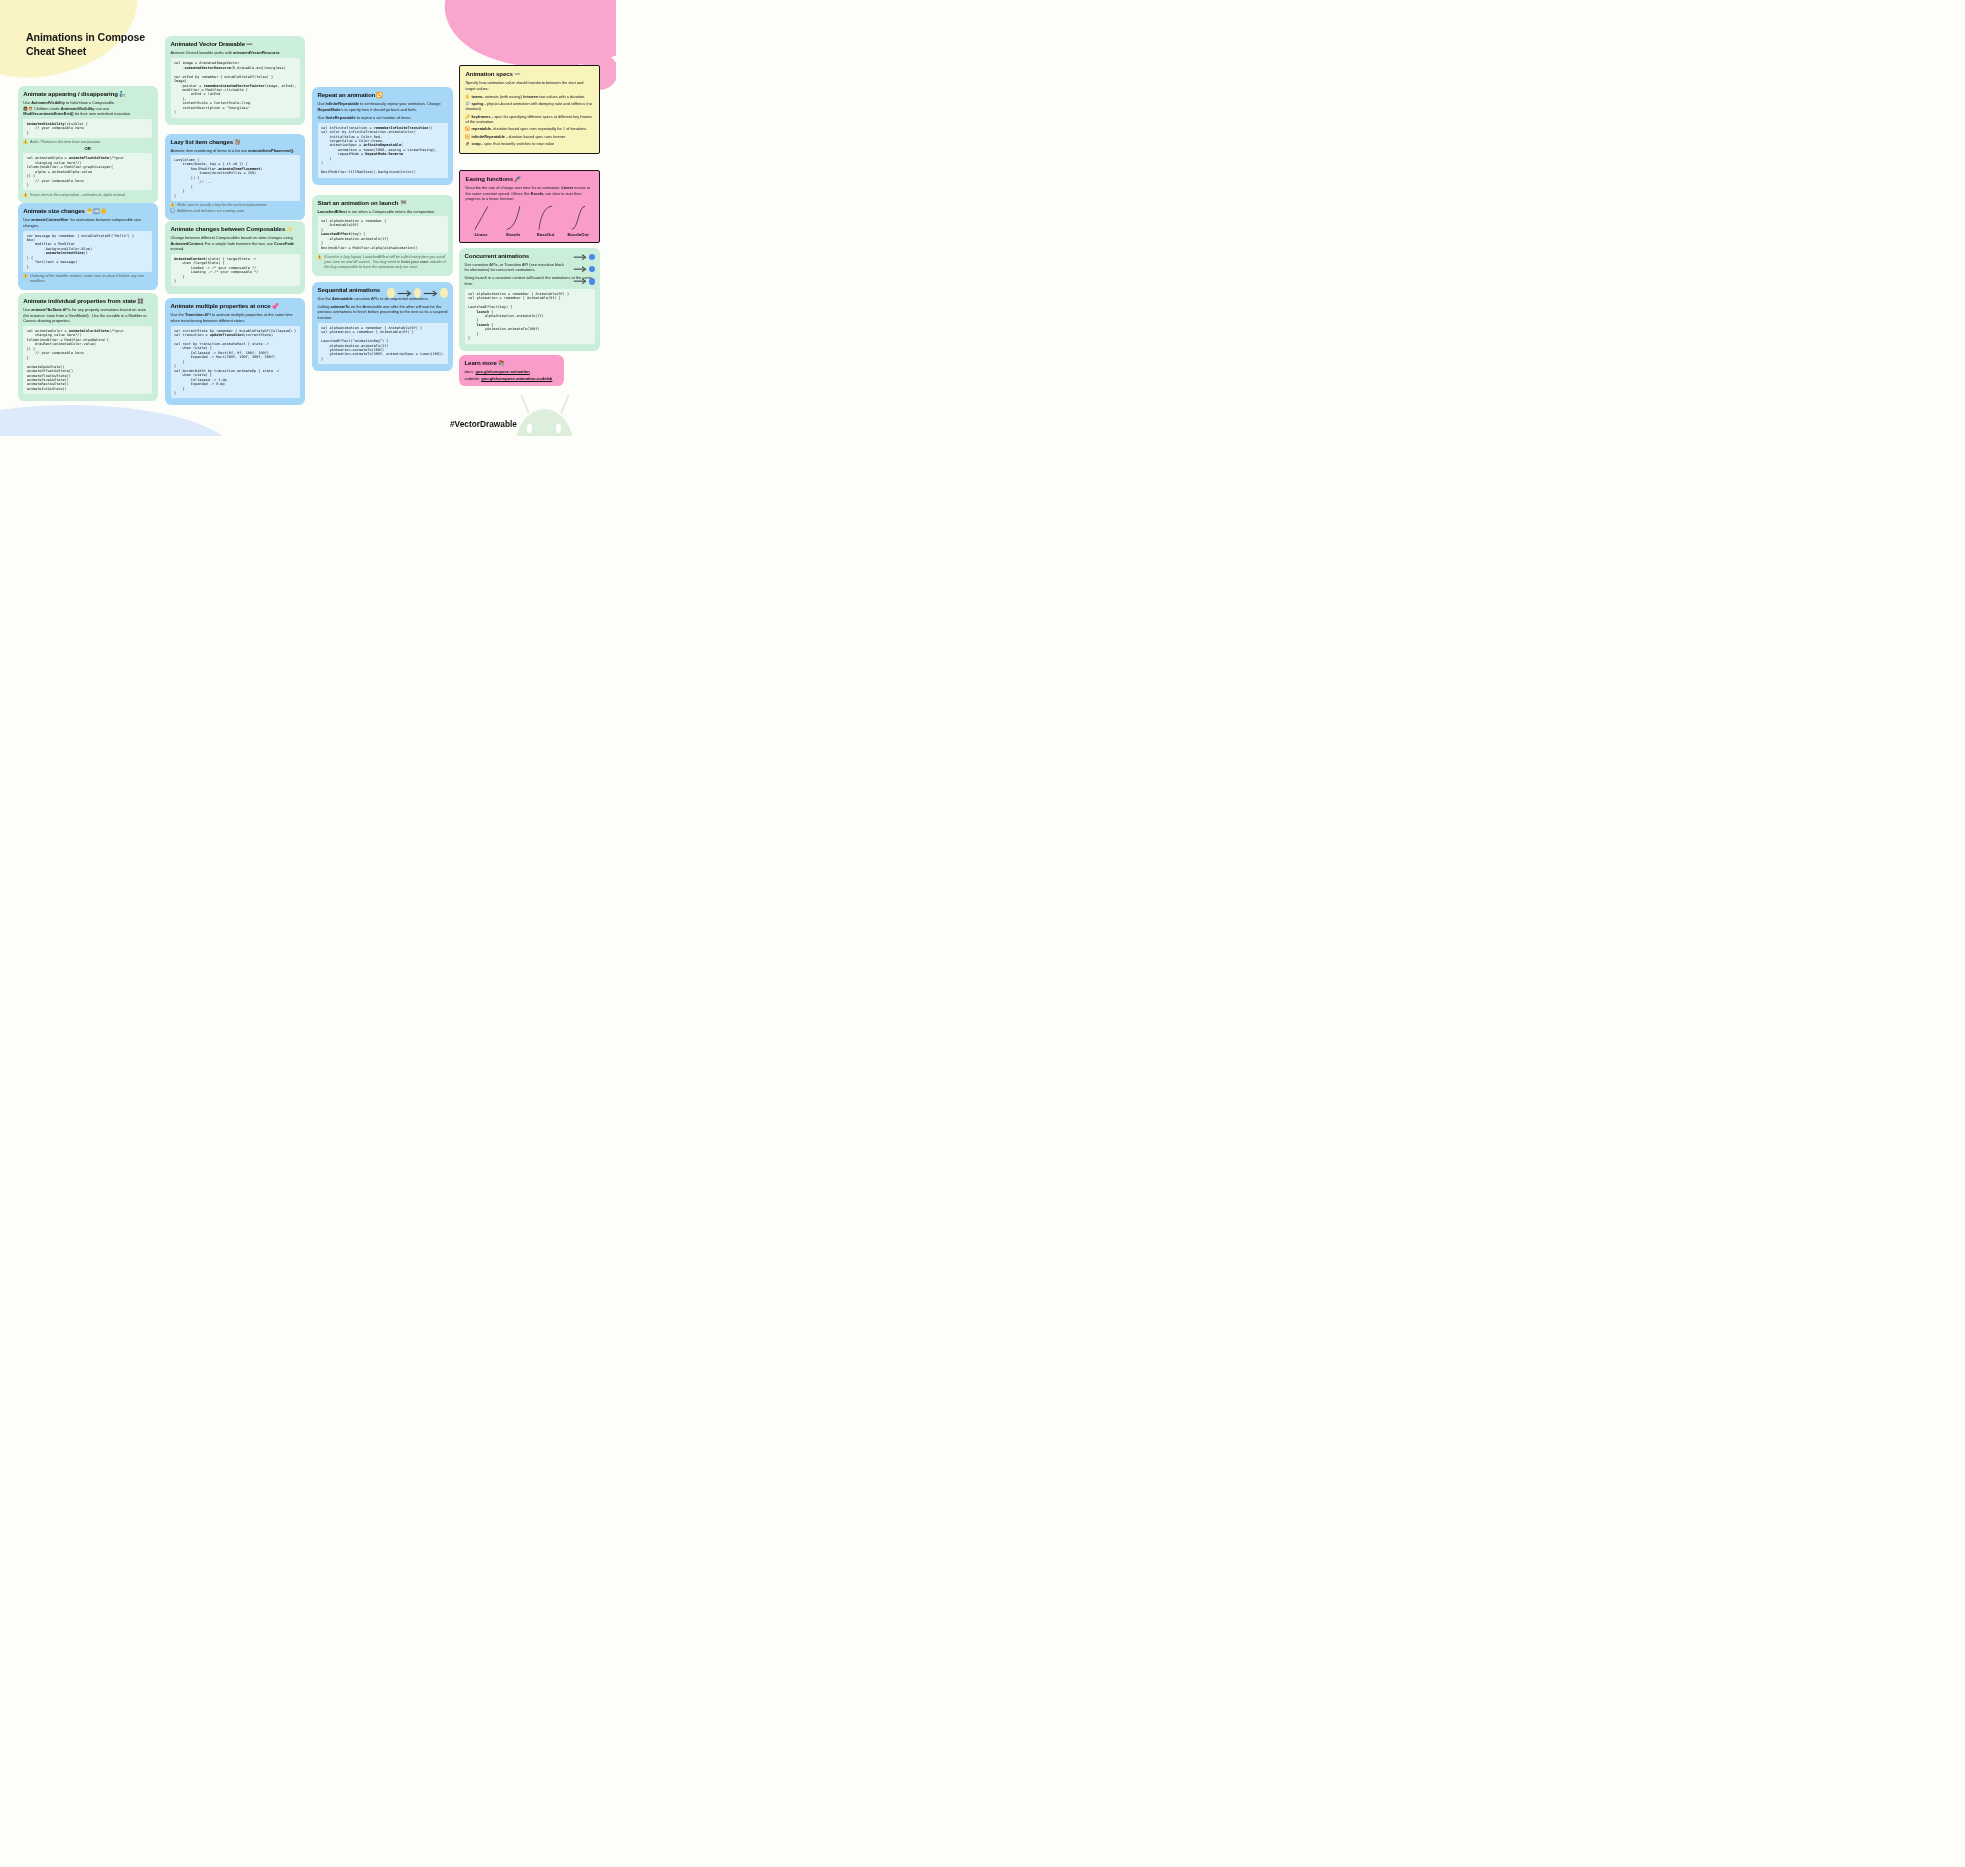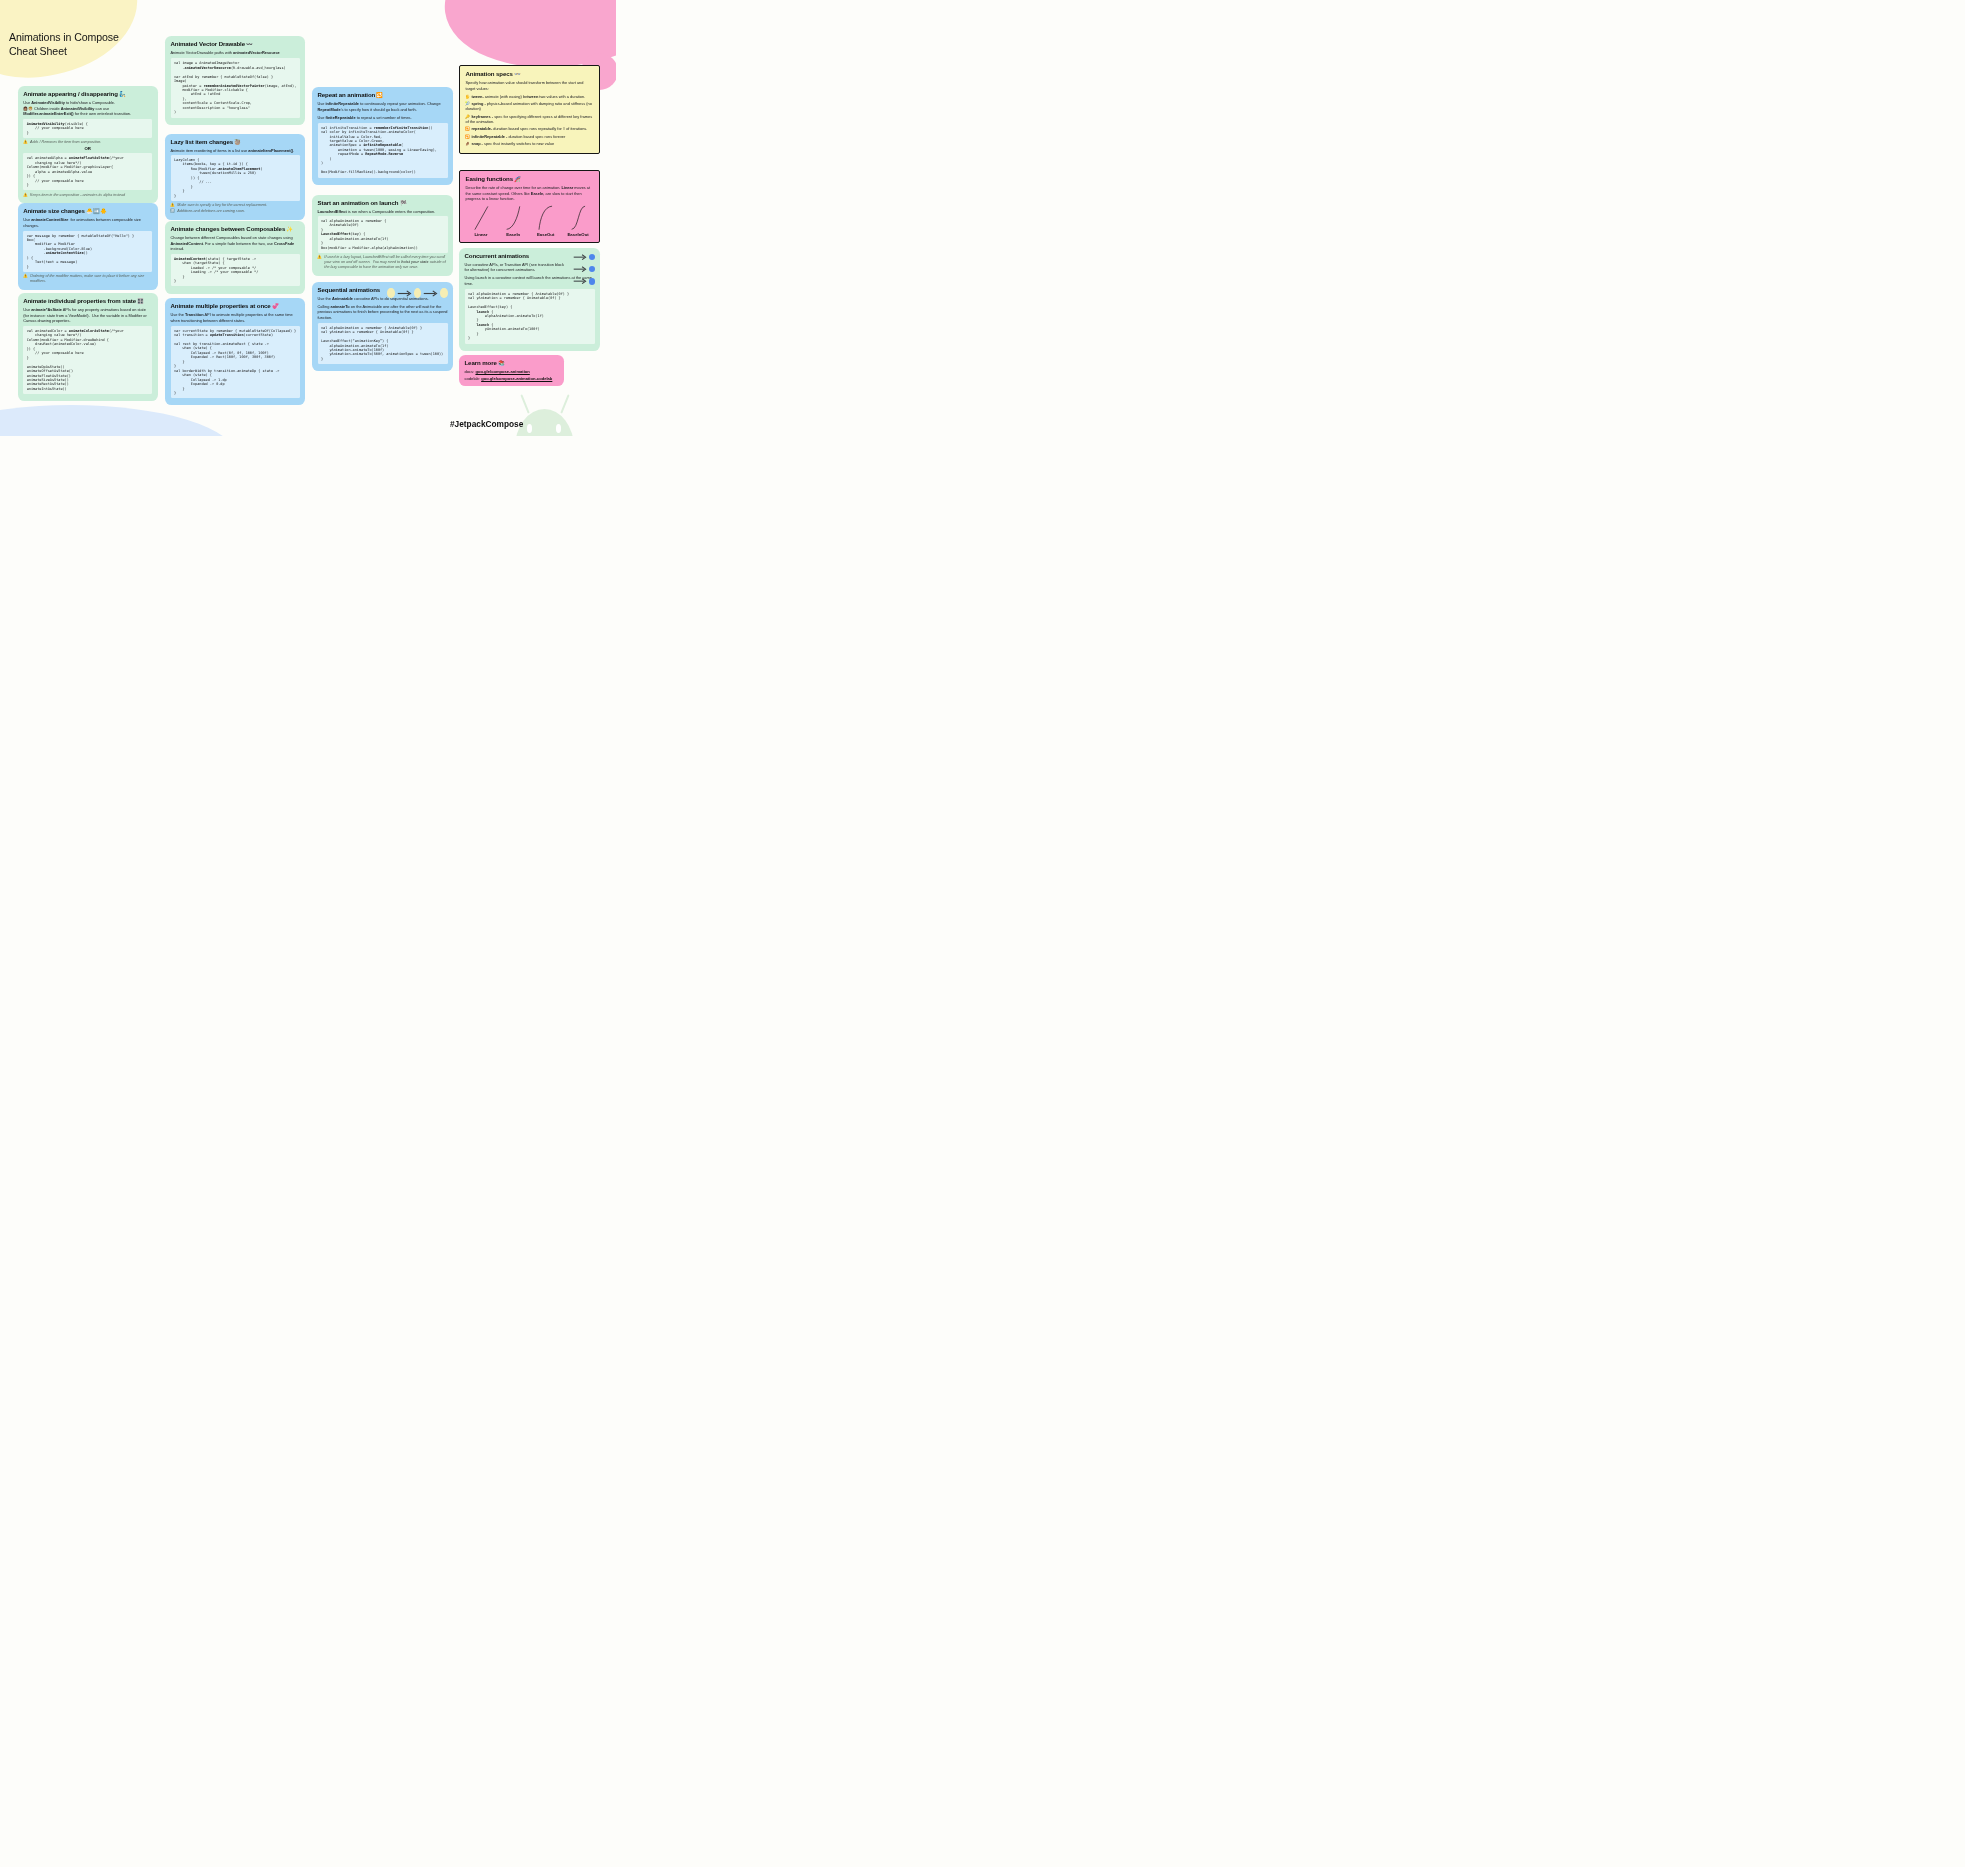--- a/index.html
+++ b/index.html
@@ -8,21 +8,21 @@
     background:var(--bg,#fdfdfa);
     font-family:"Liberation Sans",sans-serif;color:#1a1a1a;
   }
   
   .blob{position:absolute;z-index:0;}
   .blob-yellow{left:-47px;top:-55px;width:185px;height:130px;border-radius:48%;transform:rotate(-14deg);background:var(--blob-yellow,#faf3c4);}
   .blob-pink{left:444px;top:-75px;width:244px;height:141px;border-radius:50%;transform:rotate(-8deg);background:var(--blob-pink,#f9a6ce);}
   .blob-pink-tail{left:581px;top:53px;width:37px;height:37px;border-radius:50%;background:var(--blob-pink,#f9a6ce);}
   .blob-blue{left:-94px;top:405px;width:330px;height:102px;border-radius:50%;background:var(--blob-blue,#dceafb);}
   
-  .page-title{position:absolute;left:9px;top:24.4px;z-index:3;font-size:10.6px;font-weight:normal;line-height:1.3;color:#151515;white-space:pre-line;letter-spacing:-0.1px;}
+  .page-title{position:absolute;left:26px;top:24.4px;z-index:3;font-size:10.6px;font-weight:bold;line-height:1.3;color:#151515;white-space:pre-line;letter-spacing:-0.1px;}
   .hashtag{position:absolute;left:450px;top:419px;z-index:3;font-size:8.3px;font-weight:bold;color:#111;}
   
   .bot{position:absolute;left:511px;top:399px;width:69px;height:37px;z-index:1;}
   .bot-head{position:absolute;left:3.9px;top:9.8px;width:59px;height:67px;background:var(--android-green,#ddefdc);border-radius:29.5px 29.5px 4.7px 4.7px / 39px 39px 4.7px 4.7px;}
   .eye{position:absolute;width:5.1px;height:8.3px;border-radius:50%;background:#fff;top:15.7px;}
   .eye.left{left:11.8px}.eye.right{left:41px}
   .antenna{position:absolute;width:2px;height:19.7px;border-radius:1.2px;background:var(--android-green,#ddefdc);}
   .antenna.left{left:13.4px;top:-5.1px;transform:rotate(-22deg);}
   .antenna.right{left:53px;top:-5.1px;transform:rotate(22deg);}
   
@@ -345,21 +345,21 @@
     }
 }</pre>
 </section>
 
 <section class="card pink-soft" style="left:459px;top:355px;width:105px;">
   <h2 class="card-title"><span>Learn more</span> <span class="emoji">📚</span></h2>
   <div class="learn-line"><span>docs: </span><a class="link">goo.gle/compose-animation</a></div>
   <div class="learn-line"><span>codelab: </span><a class="link">goo.gle/compose-animation-codelab</a></div>
 </section>
 
-<div class="hashtag">#JetpackCompose</div>
+<div class="hashtag">#VectorDrawable</div>
 <div class="bot">
   <div class="antenna left"></div>
   <div class="antenna right"></div>
   <div class="bot-head">
     <div class="eye left"></div>
     <div class="eye right"></div>
   </div>
 </div>
 
 

